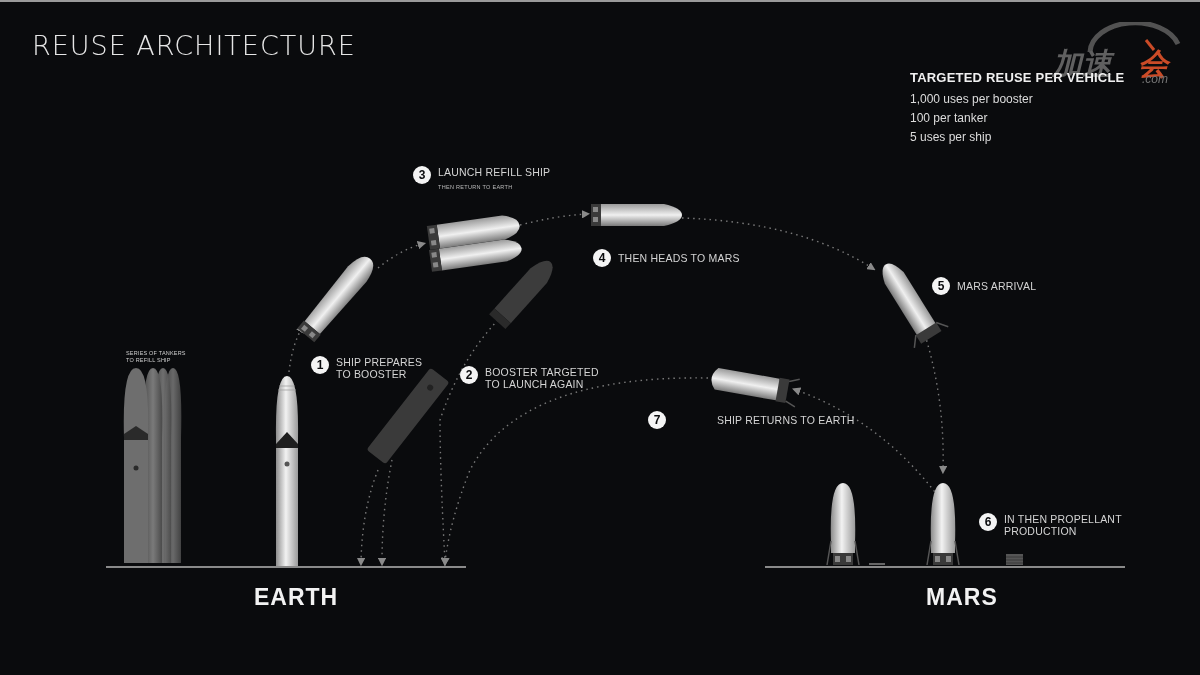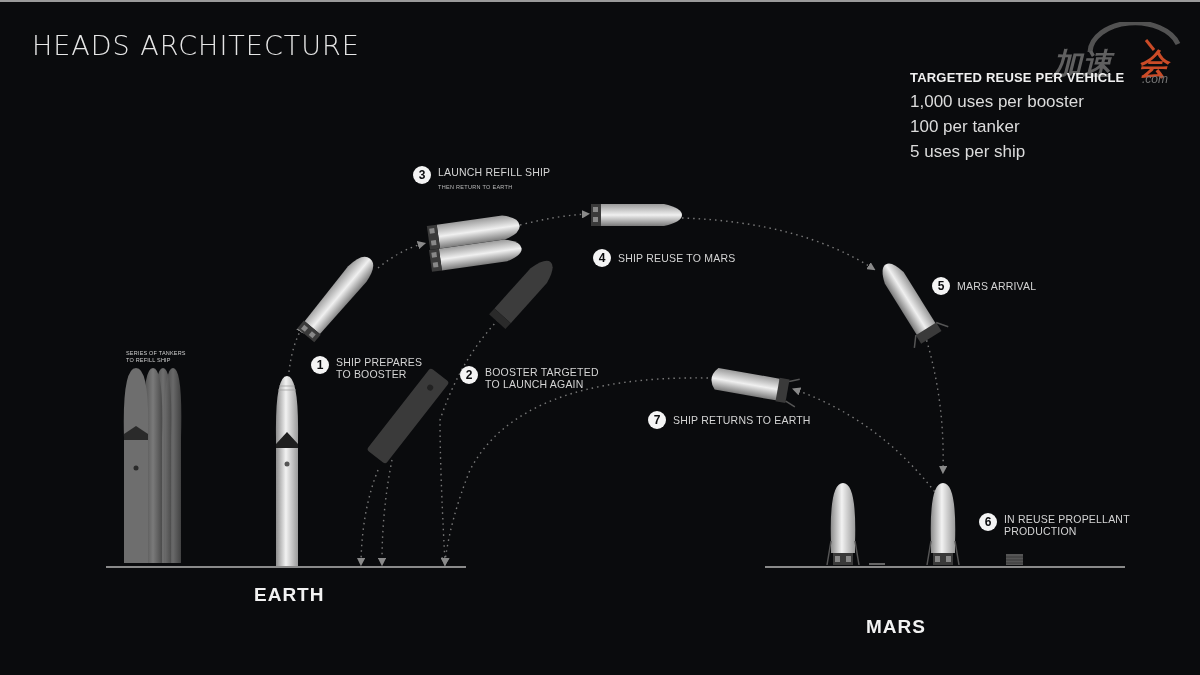--- a/index.html
+++ b/index.html
@@ -1,38 +1,38 @@
 <!DOCTYPE html>
 <html><head>
 <meta charset="utf-8">
 <style>
   html, body { margin: 0; padding: 0; background: #0a0b0d; }
   body { width: 1200px; height: 675px; position: relative; overflow: hidden; font-family: "DejaVu Sans", sans-serif; color: #e8e8e8; }
   .top-border { position: absolute; left: 0; top: 0; width: 1200px; height: 2px; background: #9a9a9a; }
   .title { position: absolute; left: 32px; top: 30px; font-size: 27px; letter-spacing: 1px; font-weight: 300; color: #e6e6e6; font-family: "DejaVu Sans", sans-serif; }
   .reuse { position: absolute; left: 910px; top: 70px; }
   .reuse-head { font-size: 13px; font-weight: bold; color: #f0f0f0; letter-spacing: 0.2px; margin-bottom: 7px; font-family: "Liberation Sans", sans-serif; }
-  .reuse-item { font-size: 17px; color: #dcdcdc; margin-bottom: 5px; font-family: "Liberation Sans", sans-serif; }
+  .reuse-item { font-size: 12px; color: #dcdcdc; margin-bottom: 5px; font-family: "Liberation Sans", sans-serif; }
   .watermark { position: absolute; left: 1050px; top: 22px; width: 140px; height: 64px; opacity: 0.9; }
   .wm-com { position: absolute; left: 1142px; top: 72px; font-size: 12px; color: #777; font-style: italic; font-family: "Liberation Sans", sans-serif; }
   .step { position: absolute; display: flex; align-items: flex-start; gap: 7px; }
   .badge { width: 18px; height: 18px; border-radius: 50%; background: #f4f4f4; color: #0a0b0d; font-weight: bold; font-size: 12px; display: flex; align-items: center; justify-content: center; flex-shrink: 0; font-family: "Liberation Sans", sans-serif; }
   .step-text { font-size: 10.5px; color: #d4d4d4; line-height: 12px; font-family: "Liberation Sans", sans-serif; letter-spacing: 0.2px; }
   .step-sub { font-size: 5.5px; color: #bbb; margin-top: 3px; letter-spacing: 0.3px; }
   .tank-label { position: absolute; left: 126px; top: 350px; font-size: 5.5px; line-height: 7px; color: #cfcfcf; letter-spacing: 0.2px; font-family: "Liberation Sans", sans-serif; }
   .ground { position: absolute; height: 2px; background: #8a8a8a; }
-  .planet { position: absolute; font-size: 19px; font-weight: bold; color: #f2f2f2; letter-spacing: 1px; font-family: "Liberation Sans", sans-serif; }
+  .planet { position: absolute; font-size: 23px; font-weight: bold; color: #f2f2f2; letter-spacing: 1px; font-family: "Liberation Sans", sans-serif; }
   svg.art { position: absolute; left: 0; top: 0; }
 </style>
 </head>
 <body>
 
 <div class="top-border"></div>
 
-<div class="title">HEADS ARCHITECTURE</div>
+<div class="title">REUSE ARCHITECTURE</div>
 
 <svg class="watermark" viewBox="0 0 140 64">
   <path d="M40 30 A45 30 0 0 1 128 22" stroke="#5a5a5a" stroke-width="5" fill="none"></path>
   <path d="M96 18 L104 28" stroke="#e0532a" stroke-width="3"></path>
   <text x="2" y="52" font-size="30" font-style="italic" font-weight="bold" fill="#6a6a6a" font-family="DejaVu Sans, sans-serif">加速</text>
   <text x="88" y="52" font-size="30" font-style="italic" font-weight="bold" fill="#e0532a" font-family="DejaVu Sans, sans-serif">会</text>
 </svg>
 <div class="wm-com">.com</div>
 
 <div class="reuse">
@@ -197,37 +197,37 @@
 <div class="step" style="left:413px; top:166px;">
   <div class="badge">3</div>
   <div class="step-text">
     <div>LAUNCH REFILL SHIP</div>
     <div class="step-sub">THEN RETURN TO EARTH</div>
   </div>
 </div>
 
 <div class="step" style="left:593px; top:249px;">
   <div class="badge">4</div>
-  <div class="step-text" style="padding-top:3px;">SHIP REUSE TO MARS</div>
+  <div class="step-text" style="padding-top:3px;">THEN HEADS TO MARS</div>
 </div>
 
 <div class="step" style="left:932px; top:277px;">
   <div class="badge">5</div>
   <div class="step-text" style="padding-top:3px;">MARS ARRIVAL</div>
 </div>
 
 <div class="step" style="left:979px; top:513px;">
   <div class="badge">6</div>
   <div class="step-text">
-    <div>IN REUSE PROPELLANT</div>
+    <div>IN THEN PROPELLANT</div>
       <div>PRODUCTION</div>
   </div>
 </div>
 
 <div class="step" style="left:648px; top:411px;">
   <div class="badge">7</div>
-  <div class="step-text" style="padding-top:3px;">SHIP RETURNS TO EARTH</div>
+  <div class="step-text" style="padding-top:3px;margin-left:44px;">SHIP RETURNS TO EARTH</div>
 </div>
 
 <div class="ground" style="left:106px; top:566px; width:360px;"></div>
 <div class="ground" style="left:765px; top:566px; width:360px;"></div>
 <div class="planet" style="left:254px; top:584px;">EARTH</div>
-<div class="planet" style="left:866px; top:584px;margin-top:32px;">MARS</div>
+<div class="planet" style="left:926px; top:584px;">MARS</div>
 
 </body></html>

